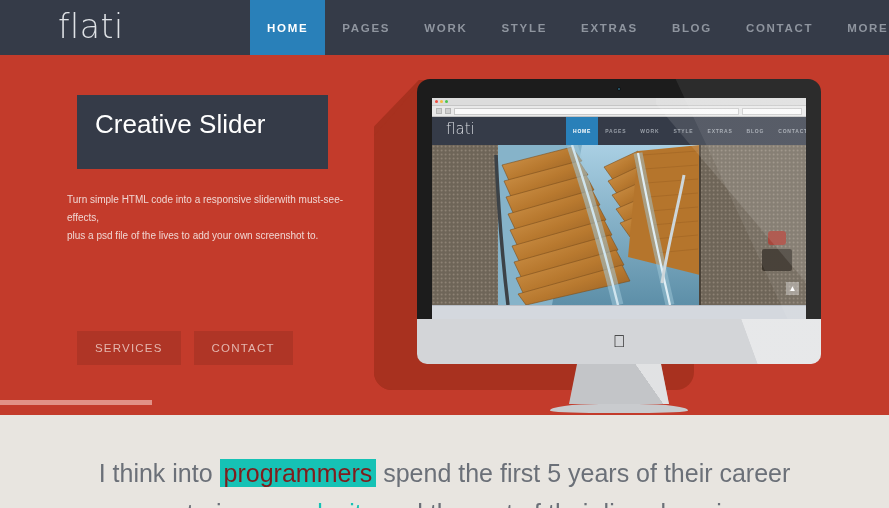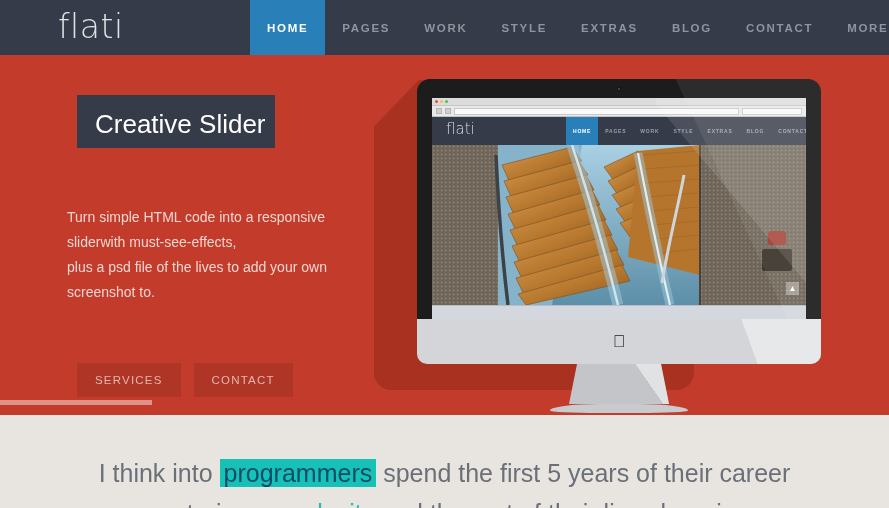--- a/index.html
+++ b/index.html
@@ -45,41 +45,40 @@
     clip-path: polygon(0% 15%, 14% 0%, 100% 0%, 100% 100%, 0% 100%);
   }
   .hero-shadow2 {
     position:absolute; left:374px; top:25px; width:130px; height:310px;
     background:#a8311f; border-radius:18px 0 0 18px;
     clip-path: polygon(0% 18%, 38% 0%, 100% 0%, 100% 100%, 0% 100%);
   }
 
   .headline-box {
     position:absolute; left:77px; top:40px;
-    background:#353b48; padding:14px 18px 8px 18px;
-    width:198px;
+    background:#353b48; padding:14px 18px 29px 18px;
+    width:251px;
   }
   .headline-line {
     color:#ffffff; font-size:26px; line-height:31px; font-weight:normal;
     white-space:nowrap;
     font-family:"Liberation Sans", sans-serif;
   }
 
   .hero-copy {
-    position:absolute; left:67px; top:150px; width:300px;
-    color:#f0d6d2; font-size:14px; line-height:25px;
+    position:absolute; left:67px; top:136px; width:300px;
+    color:#f0d6d2; font-size:10px; line-height:18px;
   }
 
   .hero-buttons { position:absolute; left:77px; top:276px; display:flex; gap:13px; }
   .hero-btn {
     background:rgba(0,0,0,0.10);
     color:#e4b6ae; font-size:11.5px; letter-spacing:1.2px;
     padding:11px 18px; cursor:pointer; border:none; text-align:center;
     font-family:"Liberation Sans", sans-serif;
-    margin-top:32px;
   }
 
   
   .hero-progress {
     position:absolute; left:0; bottom:5px; width:152px; height:5px;
     background:#e19186;
   }
   .hero-progress-track {
     position:absolute; left:0; bottom:5px; width:889px; height:5px;
     background:transparent;
@@ -186,21 +185,21 @@
   
   .quote-section {
     position:absolute; top:415px; left:0; width:889px; height:93px;
     background:#e8e5e0;
   }
   .quote {
     width:889px; text-align:center; padding-top:38px;
     font-size:25px; line-height:40px; color:#6b7078;
     font-family:"Liberation Sans", sans-serif;
   }
-  .hl-solid { background:#16c2b5; color:#0c4a6e; padding:0 4px; }
+  .hl-solid { background:#16c2b5; color:#7f1d1d; padding:0 4px; }
   .hl-text { color:#16c2b5; border-bottom:3px solid #16c2b5; padding-bottom:1px; }
 </style>
 </head>
 <body>
 
 <div id="page">
 
   <div class="topbar">
     <div class="logo">flati</div>
     <nav class="nav">

